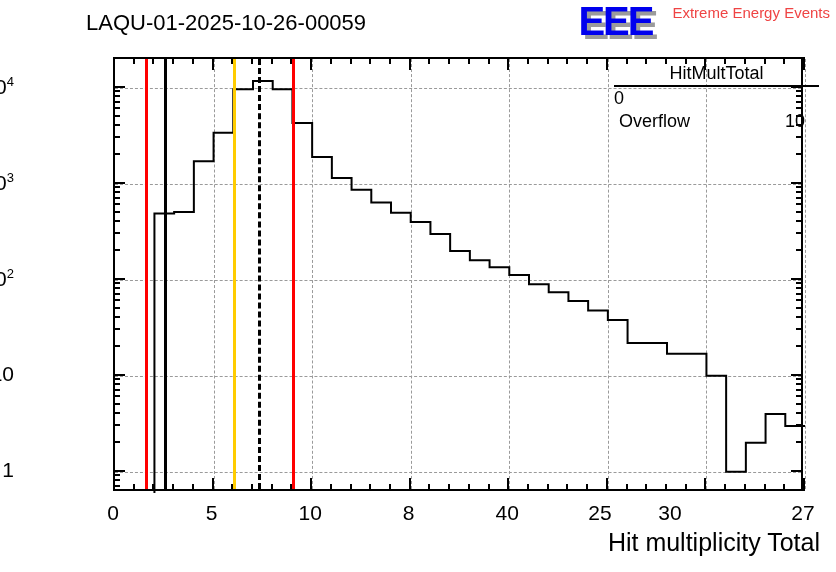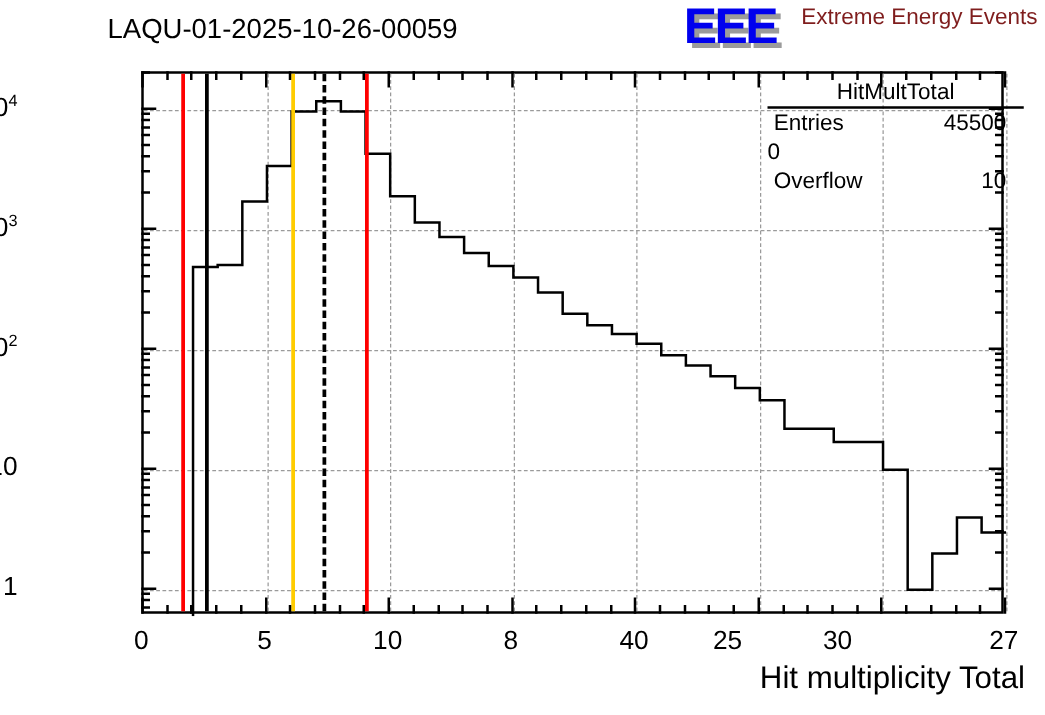--- a/index.html
+++ b/index.html
@@ -19,21 +19,21 @@
     position:relative; width:88px; height:40px; margin-right:6px;
   }
   #eee-logo .eee-mark .layer{
     position:absolute; left:0; top:0; width:88px; height:40px;
     font-size:40px; line-height:38px; font-weight:bold;
     letter-spacing:-2px; font-family:"Liberation Sans",sans-serif;
   }
   #eee-logo .eee-mark .shadow{color:#9b9b9b; transform:translate(4px,4px);}
   #eee-logo .eee-mark .front{color:#0000ee;}
   #eee-logo .eee-text{
-    color:#7f1d1d; font-size:18px; line-height:18px; padding-top:2px;
+    color:#ef4444; font-size:15px; line-height:18px; padding-top:2px;
     font-family:"Liberation Sans",sans-serif; white-space:nowrap;
   }
 
   
   #frame{
     position:absolute; left:113px; top:57px; width:690px; height:434px;
     border:2px solid #000; box-sizing:border-box; background:#fff;
   }
   #grid-layer,#hist-layer,#marker-layer{
     position:absolute; left:0; top:0; width:100%; height:100%;
@@ -290,34 +290,30 @@
     <div class="ylabel" style="top: 469.712px;">1</div>
     <div class="ylabel" style="top: 373.756px;">10</div>
     <div class="ylabel" style="top: 277.799px;">10<sup>2</sup></div>
     <div class="ylabel" style="top: 181.842px;">10<sup>3</sup></div>
     <div class="ylabel" style="top: 85.8858px;">10<sup>4</sup></div>
     <div class="xlabel" style="left: 113px; top: 501px;">0</div>
     <div class="xlabel" style="left: 211.571px; top: 501px;">5</div>
     <div class="xlabel" style="left: 310.143px; top: 501px;">10</div>
     <div class="xlabel" style="left: 408.714px; top: 501px;">8</div>
     <div class="xlabel" style="left: 507.286px; top: 501px;">40</div>
-    <div class="xlabel" style="left: 582px; top: 501px;">25</div>
+    <div class="xlabel" style="left: 600px; top: 501px;">25</div>
     <div class="xlabel" style="left: 670px; top: 501px;">30</div>
     <div class="xlabel" style="left: 803px; top: 501px;">27</div>
   </div>
 
 <div id="axis-title-x">Hit multiplicity Total</div>
 
 <div id="stats-box">
   <div id="stats-title">HitMultTotal</div>
   <div id="stats-rows">
-      <div class="stats-row">
-        <span class="k">Entries</span>
-        <span class="v">45500</span>
-      </div>
       <div class="stats-row">
         <span class="v">0</span>
       </div>
       <div class="stats-row">
         <span class="k">Overflow</span>
         <span class="v">10</span>
       </div>
     </div>
 </div>
 

